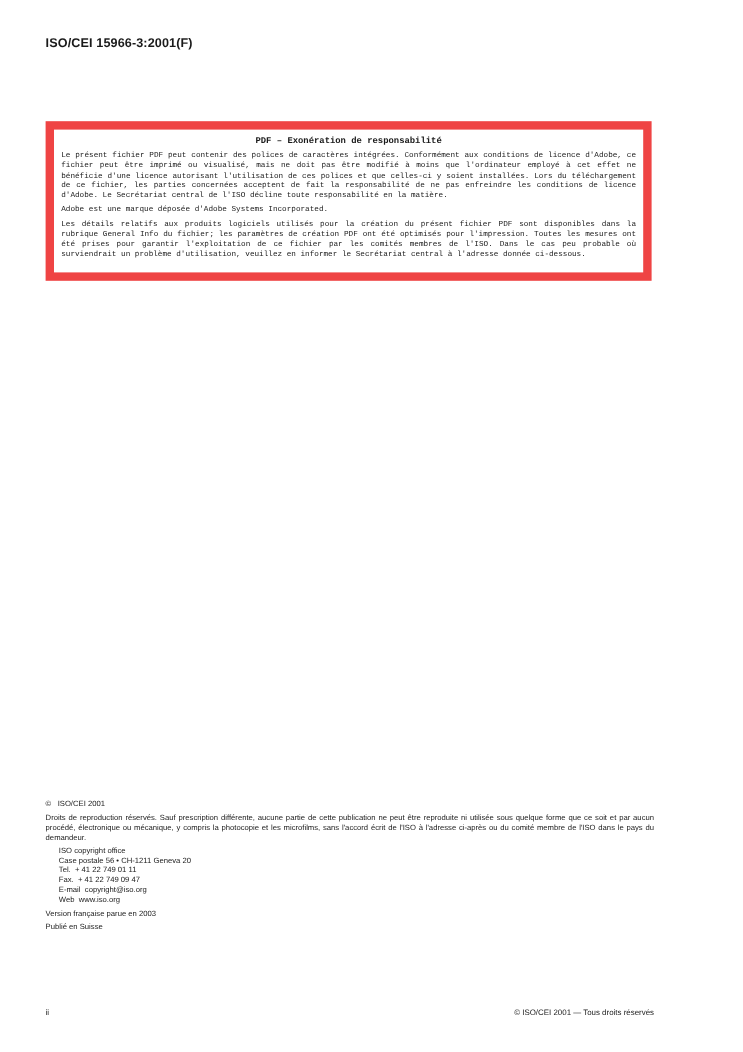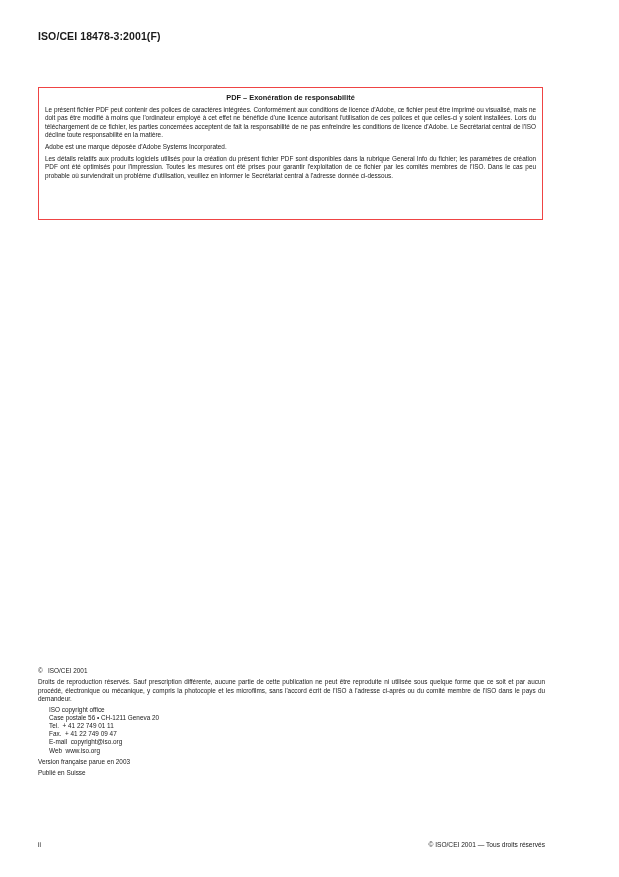--- a/index.html
+++ b/index.html
@@ -5,24 +5,24 @@
     html, body { margin: 0; padding: 0; background: #ffffff; }
     body {
       width: 619px; height: 877px; position: relative; overflow: hidden;
       font-family: "Liberation Sans", sans-serif; color: #1a1a1a;
     }
     .header-code {
       position: absolute; left: 38px; top: 30px;
       font-size: 10.5px; font-weight: bold; letter-spacing: 0.1px;
     }
     .disclaimer-box {
-      position: absolute; left: 38px; top: 87px; width: 505px; height: 133px;
-      border: 1px solid #ef4444; box-sizing: border-box;
+      position: absolute; left: 38px; top: 101px; width: 505px; height: 133px;
+      border: 7px solid #ef4444; box-sizing: border-box;
       padding: 4px 6px 0 6px;
-      font-size: 6.4px; line-height: 8.2px;
+      font-size: 6.4px; line-height: 8.2px; font-family: Liberation Mono, monospace;
     }
     .disclaimer-title {
       text-align: center; font-weight: bold; font-size: 7.4px;
       margin: 2px 0 4px 0;
     }
     .disclaimer-box p { margin: 0 0 4px 0; text-align: justify; }
     .copyright-block {
       position: absolute; left: 38px; top: 667px; width: 507px;
       font-size: 6.4px; line-height: 8.4px;
     }
@@ -35,21 +35,21 @@
     .page-number {
       position: absolute; left: 38px; top: 841px; font-size: 6.6px;
     }
     .footer-right {
       position: absolute; right: 74px; top: 841px; font-size: 6.6px;
     }
   </style>
 </head>
 <body>
 
-<div class="header-code">ISO/CEI 18478-3:2001(F)</div>
+<div class="header-code">ISO/CEI 15966-3:2001(F)</div>
 
 <div class="disclaimer-box">
   <div class="disclaimer-title">PDF – Exonération de responsabilité</div>
   <p>Le présent fichier PDF peut contenir des polices de caractères intégrées. Conformément aux conditions de licence d'Adobe, ce fichier peut être imprimé ou visualisé, mais ne doit pas être modifié à moins que l'ordinateur employé à cet effet ne bénéficie d'une licence autorisant l'utilisation de ces polices et que celles-ci y soient installées. Lors du téléchargement de ce fichier, les parties concernées acceptent de fait la responsabilité de ne pas enfreindre les conditions de licence d'Adobe. Le Secrétariat central de l'ISO décline toute responsabilité en la matière.</p>
   <p>Adobe est une marque déposée d'Adobe Systems Incorporated.</p>
   <p>Les détails relatifs aux produits logiciels utilisés pour la création du présent fichier PDF sont disponibles dans la rubrique General Info du fichier; les paramètres de création PDF ont été optimisés pour l'impression. Toutes les mesures ont été prises pour garantir l'exploitation de ce fichier par les comités membres de l'ISO. Dans le cas peu probable où surviendrait un problème d'utilisation, veuillez en informer le Secrétariat central à l'adresse donnée ci-dessous.</p>
 </div>
 
 <div class="copyright-block">
   <p class="c-line" style="white-space:pre;">©   ISO/CEI 2001</p>

